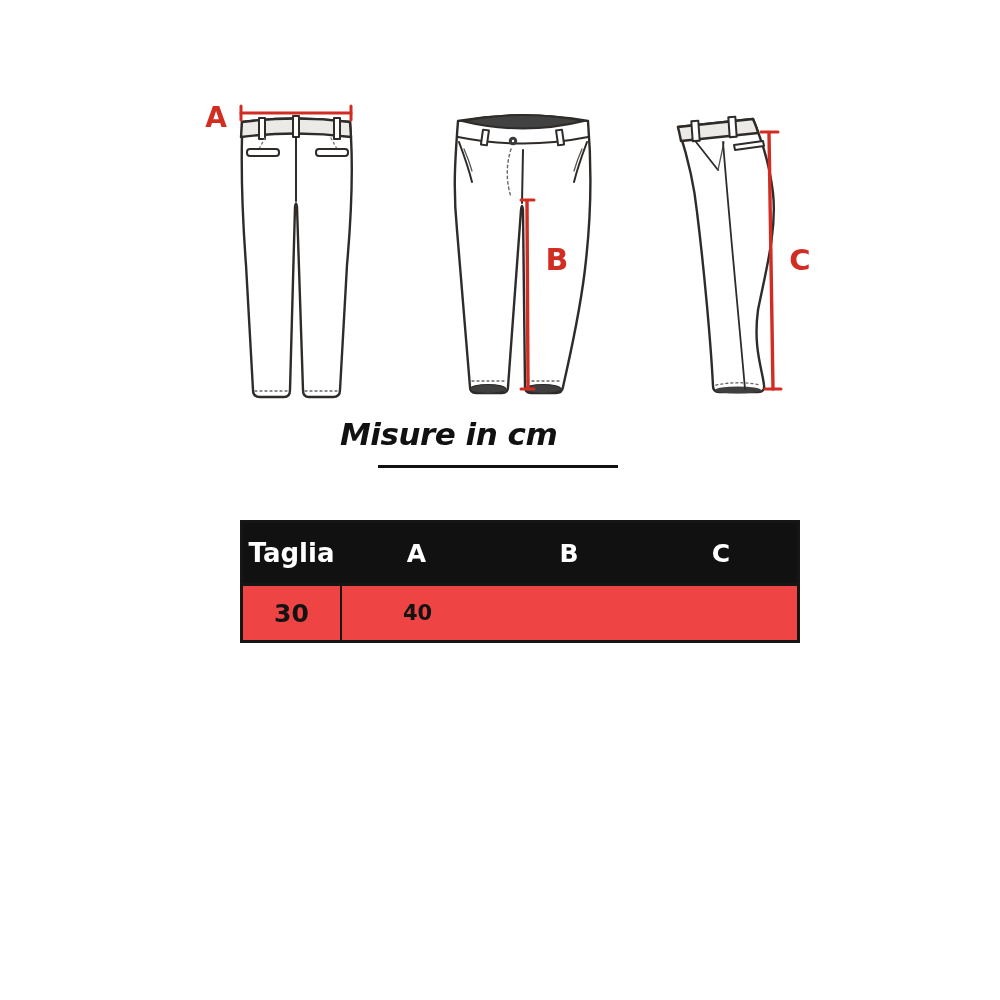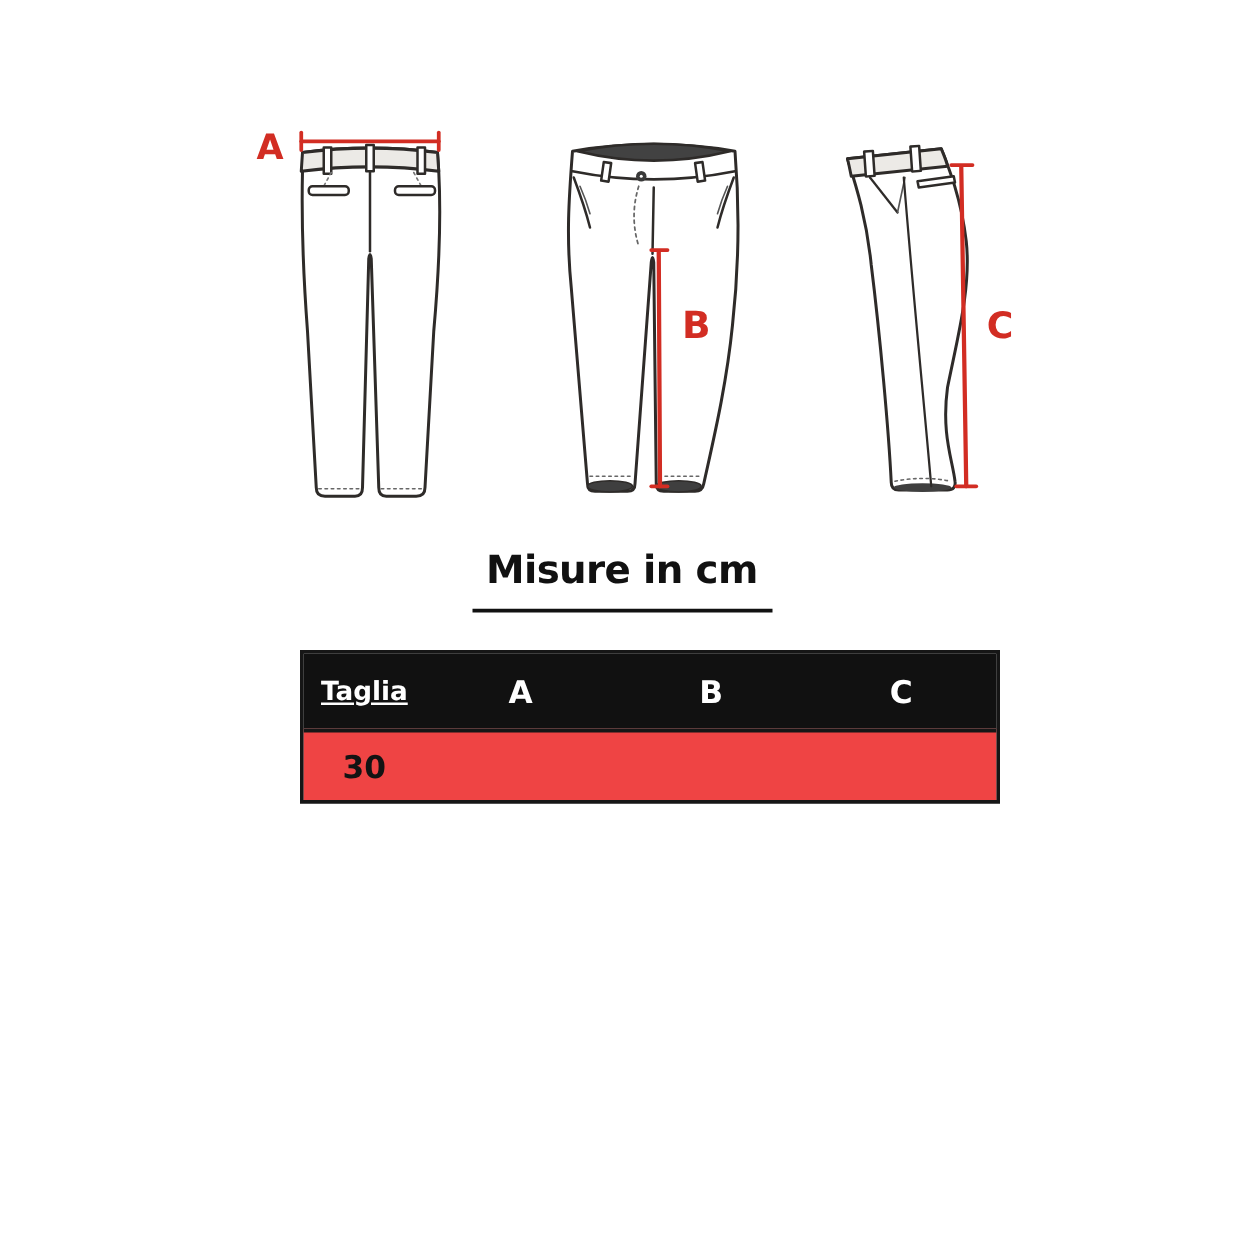--- a/index.html
+++ b/index.html
@@ -5,41 +5,42 @@
   html,body{margin:0;padding:0;}
   body{
     width:1000px;height:1000px;background:#ffffff;
     font-family:"DejaVu Sans","Liberation Sans",sans-serif;
     position:relative;overflow:hidden;
   }
   .canvas{position:absolute;inset:0;width:1000px;height:1000px;}
   svg{position:absolute;left:0;top:0;}
   
   .title-block{
-    position:absolute;left:340px;top:438px;width:315px;
-    text-align:center;
+    position:absolute;left:340px;top:416px;width:315px;
+    text-align:left;
+    font-style:italic;
   }
   .title-block h1{
     margin:0;font-size:31px;font-weight:800;letter-spacing:-0.5px;
     color:#111;font-family:"DejaVu Sans",sans-serif;
   }
   .title-underline{
     width:240px;height:3px;background:#111;margin:13px auto 0;
   }
   
   .size-table{
     position:absolute;left:240px;top:520px;width:560px;
     border:3px solid #161616;box-sizing:border-box;background:#fff;
   }
   .trow{display:grid;grid-template-columns:97px 153px 152px 152px;}
   .thead{background:#111111;color:#ffffff;height:60px;}
   .tbody{height:54px;background:#ef4444;color:#131313;border-top:3px solid #161616;}
   .cell{display:flex;align-items:center;justify-content:center;}
   .thead .cell{font-weight:800;font-size:25px;}
-  .thead .cell.first{font-size:21px;text-decoration:underline;}
+  .thead .cell.first{font-size:26px;}
   .tbody .cell{font-weight:700;}
   .tbody .cell + .cell{border-left:2px solid #161616;}
   .v-taglia{font-size:25px;font-weight:800;}
   .v-a,.v-b{font-size:21px;}
   .v-c{font-size:19px;}
 </style>
 </head>
 <body>
 
 <div class="canvas">
@@ -137,16 +138,17 @@
 
   <div class="size-table">
     <div class="trow thead">
       <div class="cell first">Taglia</div>
       <div class="cell">A</div>
       <div class="cell">B</div>
       <div class="cell">C</div>
     </div>
     <div class="trow tbody">
       <div class="cell v-taglia">30</div>
+      <div class="cell v-a">40</div>
     </div>
   </div>
 
 </div>
 
 </body></html>

